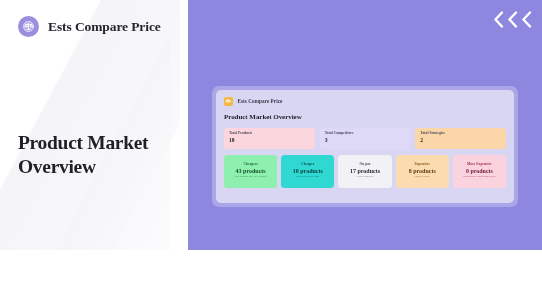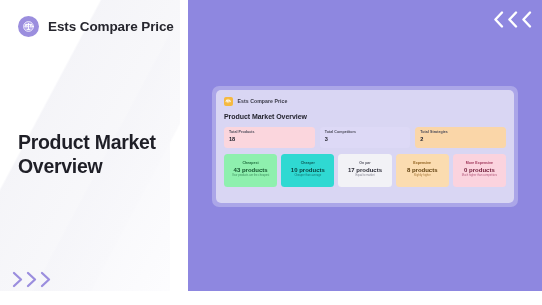--- a/index.html
+++ b/index.html
@@ -10,23 +10,24 @@
     width: 542px;
     height: 305px;
     overflow: hidden;
     font-family: "Liberation Sans", sans-serif;
     background: #ffffff;
   }
 
   .slide {
     position: relative;
     width: 542px;
-    height: 291px;
+    height: 250px;
     background: #ffffff;
     overflow: hidden;
+    font-family: Liberation Serif, serif;
   }
 
   
   .left-panel {
     position: absolute;
     left: 0;
     top: 0;
     width: 188px;
     height: 305px;
     background: #ffffff;

